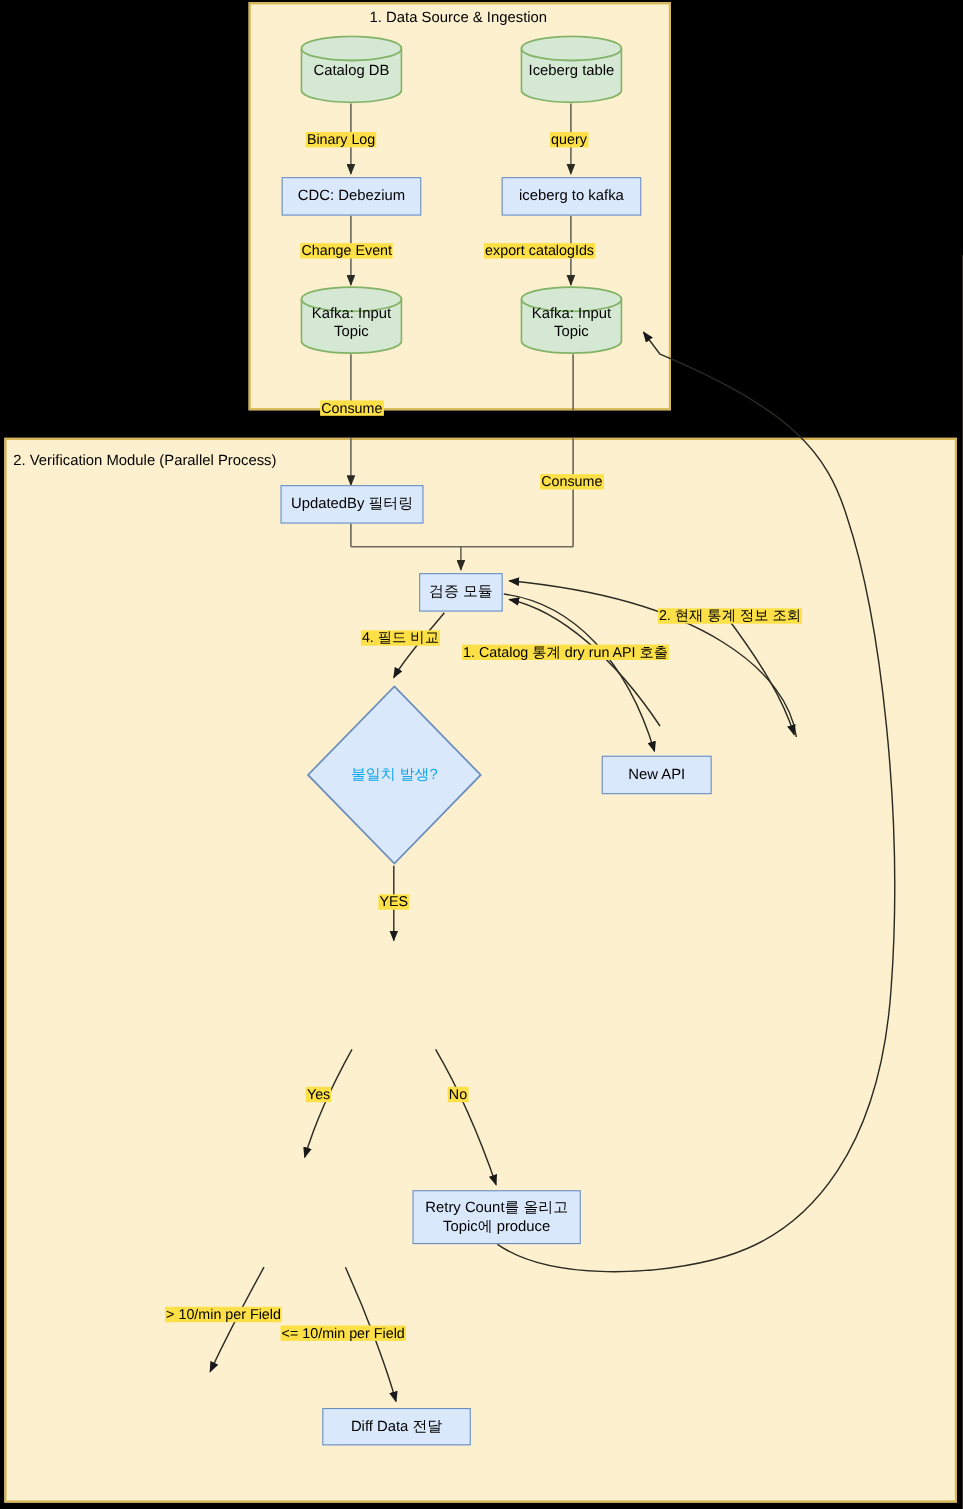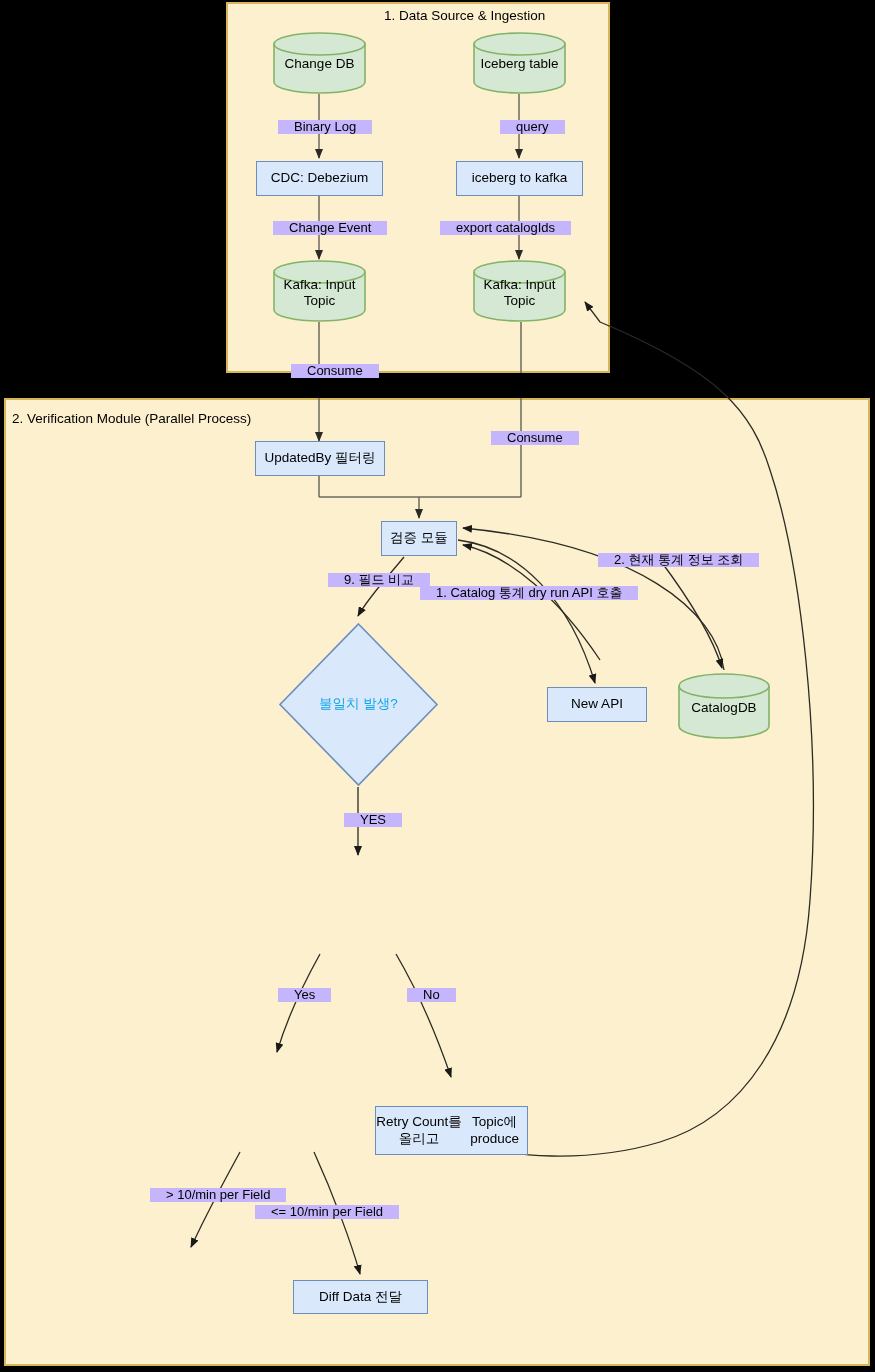--- a/index.html
+++ b/index.html
@@ -5,34 +5,34 @@
 <style>
   html,body{margin:0;padding:0;background:#000;}
   body{font-family:"Liberation Sans","DejaVu Sans",sans-serif;}
   #canvas{position:relative;width:875px;height:1372px;background:#000;overflow:hidden;}
   svg.layer{position:absolute;left:0;top:0;width:875px;height:1372px;}
   .grp{position:absolute;background:#fdf0ce;border:2px solid #d6b656;box-sizing:border-box;}
   .grp-title{position:absolute;font-size:13.5px;color:#000;background:#fdf0ce;white-space:nowrap;}
   .node{position:absolute;box-sizing:border-box;display:flex;align-items:center;
         justify-content:center;text-align:center;font-size:13.5px;color:#000;line-height:1.25;}
   .proc{background:#dae8fc;border:1.6px solid #6c8ebf;}
-  .edgelbl{position:absolute;background:#c4b5fd;font-size:13px;color:#000;
-           white-space:nowrap;line-height:1.1;padding:0 16px;}
+  .edgelbl{position:absolute;background:#fde047;font-size:13px;color:#000;
+           white-space:nowrap;line-height:1.1;padding:0 1px;}
   .cyl-wrap{position:absolute;}
   .cyl-txt{position:absolute;left:0;right:0;text-align:center;font-size:13.5px;color:#000;line-height:1.25;}
   .diamond-txt{position:absolute;left:0;right:0;text-align:center;font-size:13.5px;color:#0ea5e9;line-height:1.25;}
   .circ{border-radius:50%;background:#dae8fc;border:1.6px solid #6c8ebf;}
 </style>
 </head>
 <body>
 
 <div id="canvas">
 
   <div class="grp" style="left:226px;top:2px;width:384px;height:371px;"></div>
-  <div class="grp-title" style="left:336px;top:8px;margin-left:48px;">1. Data Source &amp; Ingestion</div>
+  <div class="grp-title" style="left:336px;top:8px;">1. Data Source &amp; Ingestion</div>
 
   <div class="grp" style="left:4px;top:398px;width:866px;height:968px;"></div>
   <div class="grp-title" style="left:12px;top:411px;">2. Verification Module (Parallel Process)</div>
 
   <svg class="layer">
     <defs>
       <marker id="ah" markerWidth="10" markerHeight="8" refX="9" refY="4" orient="auto" markerUnits="userSpaceOnUse">
         <path d="M0,0 L10,4 L0,8 z" fill="#2b2b24"></path>
       </marker>
       <marker id="ahb" markerWidth="10" markerHeight="8" refX="9" refY="4" orient="auto" markerUnits="userSpaceOnUse">
@@ -93,21 +93,21 @@
                C752,412 720,372 600,322
                L585,302" marker-end="url(#ahb)"></path>
     </g>
   </svg>
 
   <div class="cyl-wrap" style="left:273px;top:32px;width:93px;height:62px;">
     <svg width="93" height="62">
       <path d="M1,12 a45.5,11 0 0,1 91,0 L92,50 a45.5,11 0 0,1 -91,0 Z" fill="#d5e8d4" stroke="#82b366" stroke-width="1.6"></path>
       <path d="M1,12 a45.5,11 0 0,0 91,0" fill="none" stroke="#82b366" stroke-width="1.6"></path>
     </svg>
-    <div class="cyl-txt" style="top:24px;">Change DB</div>
+    <div class="cyl-txt" style="top:24px;">Catalog DB</div>
   </div>
 
   <div class="cyl-wrap" style="left:473px;top:32px;width:93px;height:62px;">
     <svg width="93" height="62">
       <path d="M1,12 a45.5,11 0 0,1 91,0 L92,50 a45.5,11 0 0,1 -91,0 Z" fill="#d5e8d4" stroke="#82b366" stroke-width="1.6"></path>
       <path d="M1,12 a45.5,11 0 0,0 91,0" fill="none" stroke="#82b366" stroke-width="1.6"></path>
     </svg>
     <div class="cyl-txt" style="top:24px;">Iceberg table</div>
   </div>
 
@@ -122,39 +122,32 @@
 
   <div class="cyl-wrap" style="left:473px;top:260px;width:93px;height:62px;">
     <svg width="93" height="62">
       <path d="M1,12 a45.5,11 0 0,1 91,0 L92,50 a45.5,11 0 0,1 -91,0 Z" fill="#d5e8d4" stroke="#82b366" stroke-width="1.6"></path>
       <path d="M1,12 a45.5,11 0 0,0 91,0" fill="none" stroke="#82b366" stroke-width="1.6"></path>
     </svg>
     <div class="cyl-txt" style="top:17px;">Kafka: Input</div>
     <div class="cyl-txt" style="top:33px;">Topic</div>
   </div>
 
-  <div class="cyl-wrap" style="left:678px;top:673px;width:92px;height:66px;">
-    <svg width="92" height="66">
-      <path d="M1,13 a45,12 0 0,1 90,0 L91,53 a45,12 0 0,1 -90,0 Z" fill="#d5e8d4" stroke="#82b366" stroke-width="1.6"></path>
-      <path d="M1,13 a45,12 0 0,0 90,0" fill="none" stroke="#82b366" stroke-width="1.6"></path>
-    </svg>
-    <div class="cyl-txt" style="top:27px;">CatalogDB</div>
-  </div>
 
   <div class="node proc" style="left:256px;top:161px;width:127px;height:35px;">CDC: Debezium</div>
 
   <div class="node proc" style="left:456px;top:161px;width:127px;height:35px;">iceberg to kafka</div>
 
   <div class="node proc" style="left:255px;top:441px;width:130px;height:35px;">UpdatedBy 필터링</div>
 
   <div class="node proc" style="left:381px;top:521px;width:76px;height:35px;">검증 모듈</div>
 
   <div class="node proc" style="left:547px;top:687px;width:100px;height:35px;">New API</div>
 
-  <div class="node proc" style="left:375px;top:1082px;width:153px;height:49px;margin-top:24px;">
+  <div class="node proc" style="left:375px;top:1082px;width:153px;height:49px;flex-direction:column;">
     <span>Retry Count를 올리고</span>
     <span>Topic에 produce</span>
   </div>
 
   <div class="node proc" style="left:293px;top:1280px;width:135px;height:34px;">Diff Data 전달</div>
 
 
   <div class="cyl-wrap" style="left:278px;top:622px;width:161px;height:165px;">
     <svg width="161" height="165">
       <polygon points="80.5,2 159,82.5 80.5,163 2,82.5" fill="#dae8fc" stroke="#6c8ebf" stroke-width="1.6"></polygon>
@@ -163,21 +156,21 @@
   </div>
 
 
 
   <div class="edgelbl" style="left:278px;top:120px;">Binary Log</div>
   <div class="edgelbl" style="left:500px;top:120px;">query</div>
   <div class="edgelbl" style="left:273px;top:221px;">Change Event</div>
   <div class="edgelbl" style="left:440px;top:221px;">export catalogIds</div>
   <div class="edgelbl" style="left:291px;top:364px;">Consume</div>
   <div class="edgelbl" style="left:491px;top:431px;">Consume</div>
-  <div class="edgelbl" style="left:328px;top:573px;">9. 필드 비교</div>
+  <div class="edgelbl" style="left:328px;top:573px;">4. 필드 비교</div>
   <div class="edgelbl" style="left:420px;top:586px;">1. Catalog 통계 dry run API 호출</div>
   <div class="edgelbl" style="left:598px;top:553px;">2. 현재 통계 정보 조회</div>
   <div class="edgelbl" style="left:344px;top:813px;">YES</div>
   <div class="edgelbl" style="left:278px;top:988px;">Yes</div>
   <div class="edgelbl" style="left:407px;top:988px;">No</div>
   <div class="edgelbl" style="left:150px;top:1188px;">&gt; 10/min per Field</div>
   <div class="edgelbl" style="left:255px;top:1205px;">&lt;= 10/min per Field</div>
 
 </div>
 

